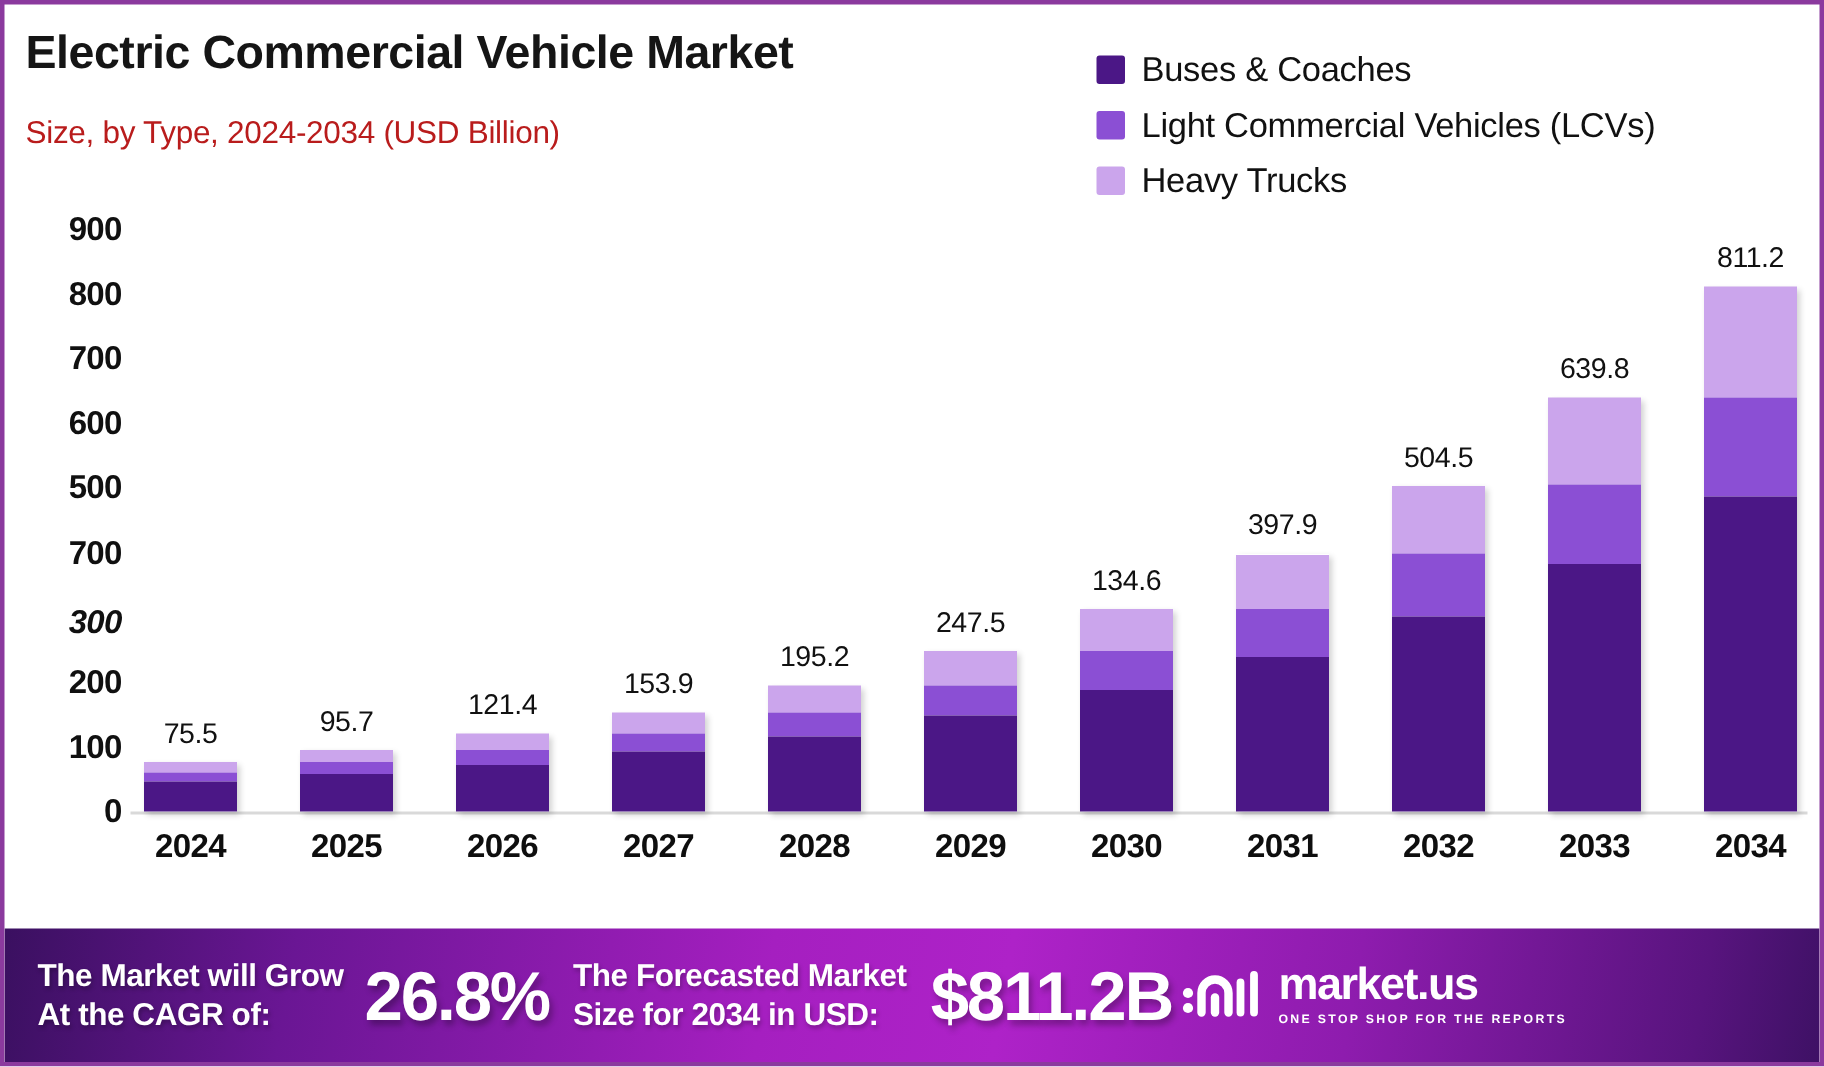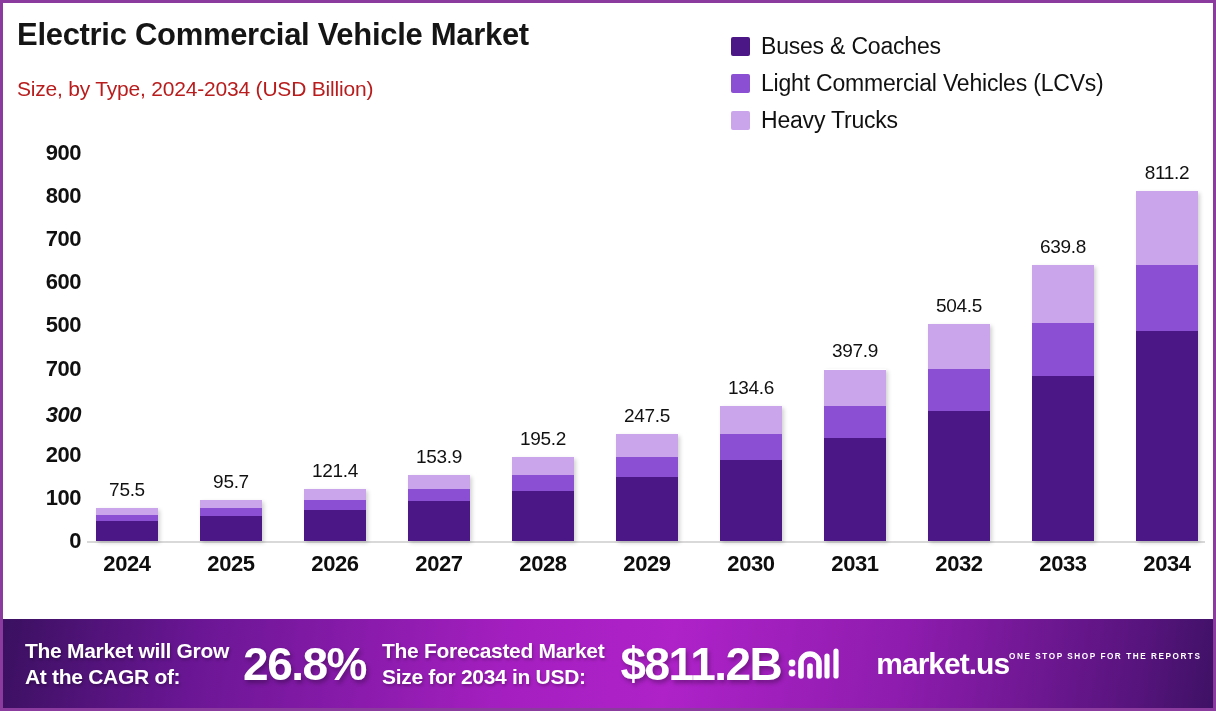--- a/index.html
+++ b/index.html
@@ -99,21 +99,21 @@
     color:#ffffff; font-weight:bold; font-size:46px;
     letter-spacing:-1.5px; text-shadow:2px 3px 4px rgba(0,0,0,0.3);
     white-space:nowrap;
   }
   #cagr-block { margin-right:14px; }
   #cagr-value { margin-right:16px; }
   #size-block { margin-right:16px; }
   #size-value { margin-right:4px; }
   #logo { display:flex; align-items:center; gap:9px; margin-left:2px; }
   #logo-mark { flex:0 0 auto; }
-  #logo-text-wrap { display:flex; flex-direction:row; line-height:1;margin-left:24px; }
+  #logo-text-wrap { display:flex; flex-direction:column; line-height:1; }
   #logo-word {
     color:#ffffff; font-weight:bold; font-size:30px; letter-spacing:-1px;
     white-space:nowrap;
   }
   #logo-tag {
     color:#ffffff; font-size:8.2px; font-weight:bold;
     letter-spacing:1.55px; white-space:nowrap; margin-top:4px;
   }
 </style>
 </head>

